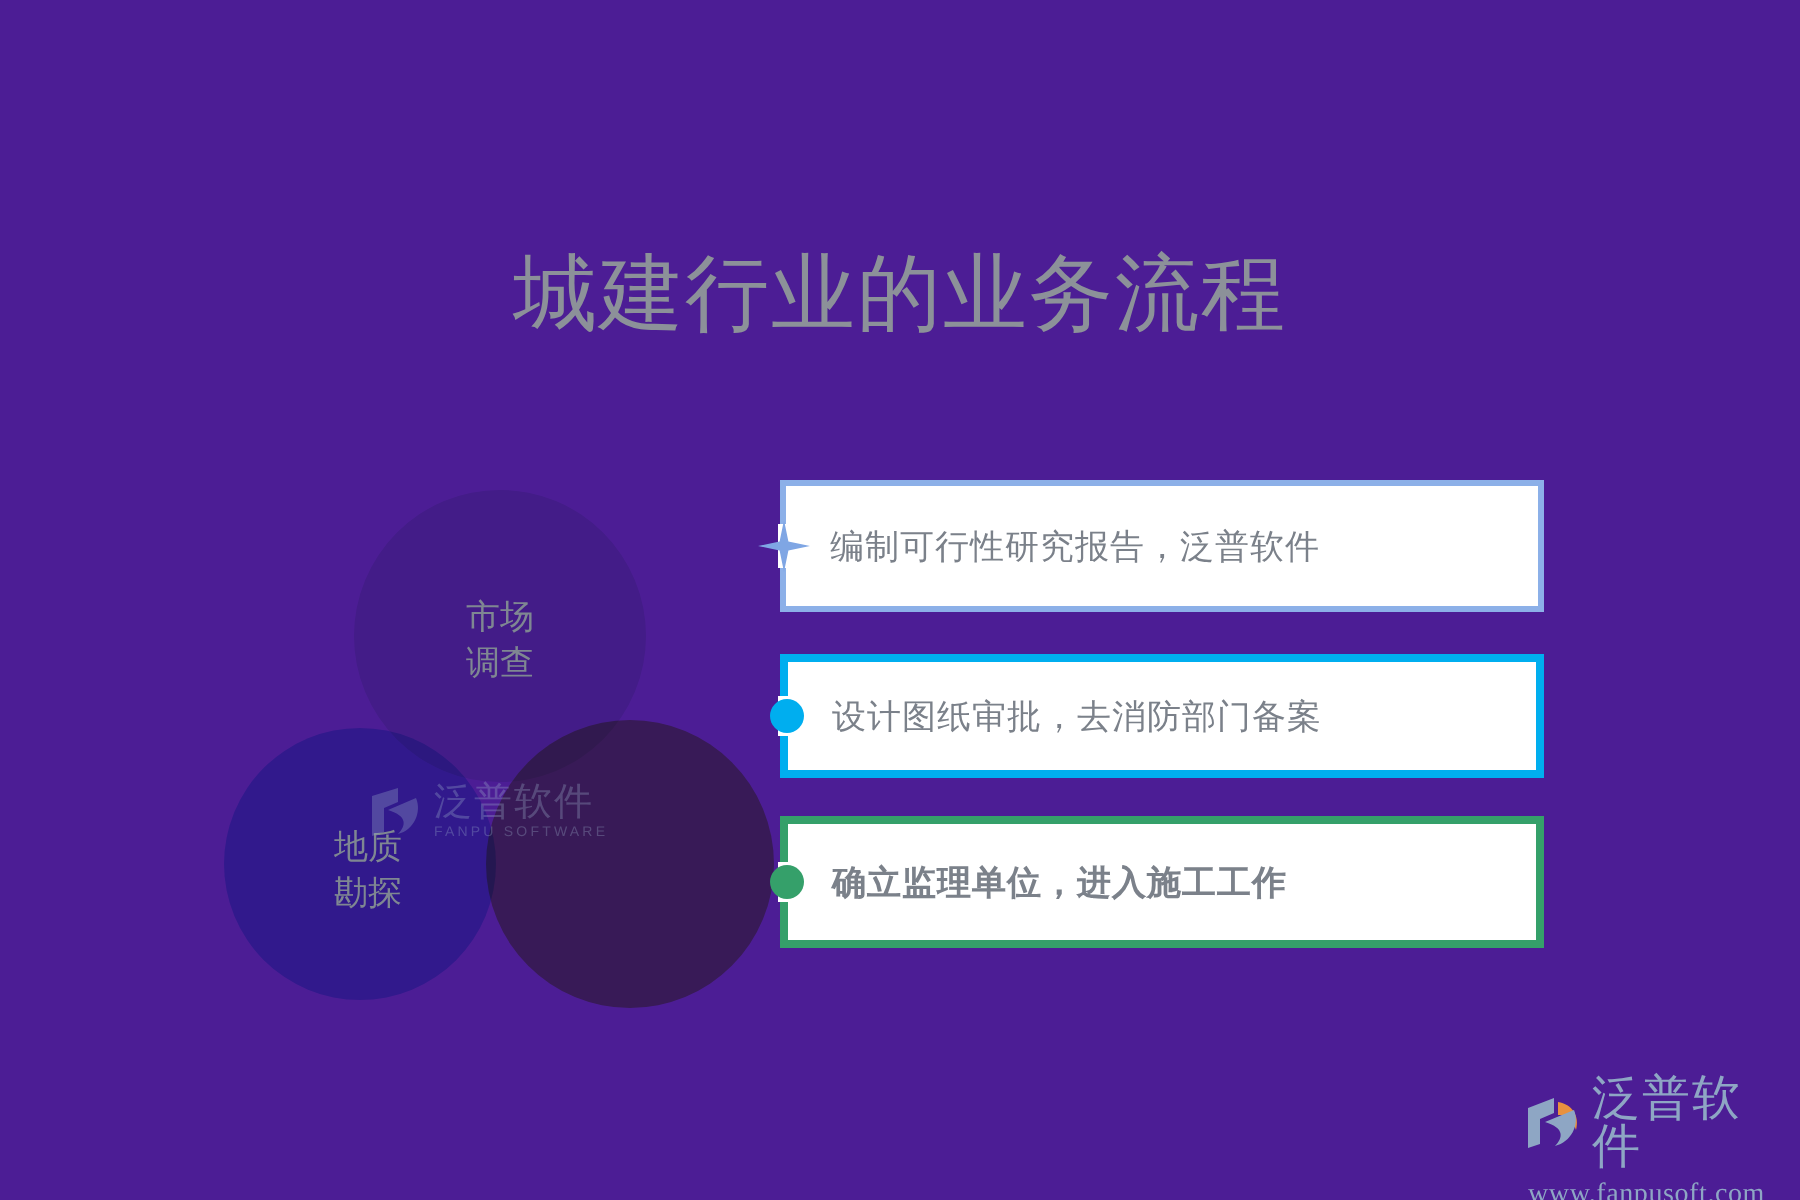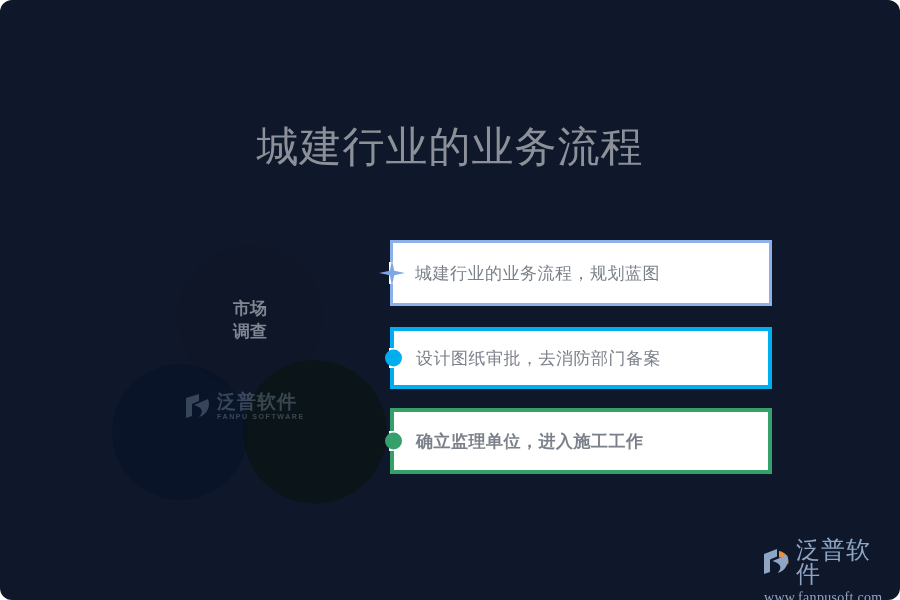--- a/index.html
+++ b/index.html
@@ -10,22 +10,21 @@
     width: 900px;
     height: 600px;
     background: #ffffff;
     font-family: "Liberation Sans", "DejaVu Sans", sans-serif;
     overflow: hidden;
   }
   .slide {
     position: relative;
     width: 900px;
     height: 600px;
-    background: #0f172a;
-    border-radius: 12px;
+    background: #4c1d95;
   }
 
   
   .page-title {
     position: absolute;
     left: 0;
     top: 122px;
     width: 900px;
     text-align: center;
     font-size: 42px;
@@ -36,21 +35,20 @@
     white-space: nowrap;
   }
 
   
   .venn {
     position: absolute;
     left: 105px;
     top: 240px;
     width: 300px;
     height: 270px;
-    font-weight: bold;
   }
   .circle {
     position: absolute;
     border-radius: 50%;
     mix-blend-mode: multiply;
   }
   .circle-top {
     left: 72px;
     top: 5px;
     width: 146px;
@@ -227,20 +225,22 @@
   <div class="page-title">城建行业的业务流程</div>
 
   <div class="venn">
 
     <div class="circle circle-top"></div>
     <div class="circle circle-left"></div>
     <div class="circle circle-right"></div>
 
     <div class="circle-label label-top">市场
 调查</div>
+    <div class="circle-label label-left">地质
+勘探</div>
 
     <div class="venn-watermark">
       <div class="wm-mark">
         <svg width="30" height="28" viewBox="0 0 30 28" aria-hidden="true">
           <path d="M3 6 L16 2 L16 9 L9 12 L9 24 L3 26 Z" fill="#9fb6cf"></path>
           <path d="M11 13 L25 7 C28 14 24 23 16 25 C20 21 21 16 11 13 Z" fill="#9fb6cf"></path>
         </svg>
       </div>
       <div class="wm-text">
         <div class="wm-cn">泛普软件</div>
@@ -249,21 +249,21 @@
     </div>
   </div>
 
   <div class="step step-1">
     <div class="border-gap"></div>
     <div class="marker marker-cross">
       <svg width="26" height="26" viewBox="0 0 26 26" aria-hidden="true">
         <path d="M13 0 L15.2 10.8 L26 13 L15.2 15.2 L13 26 L10.8 15.2 L0 13 L10.8 10.8 Z" fill="#7fa6e4"></path>
       </svg>
     </div>
-    <div class="step-text">城建行业的业务流程，规划蓝图</div>
+    <div class="step-text">编制可行性研究报告，泛普软件</div>
   </div>
 
   <div class="step step-2">
     <div class="border-gap"></div>
     <div class="marker">
       <div class="marker-dot cyan"></div>
     </div>
     <div class="step-text">设计图纸审批，去消防部门备案</div>
   </div>
 

